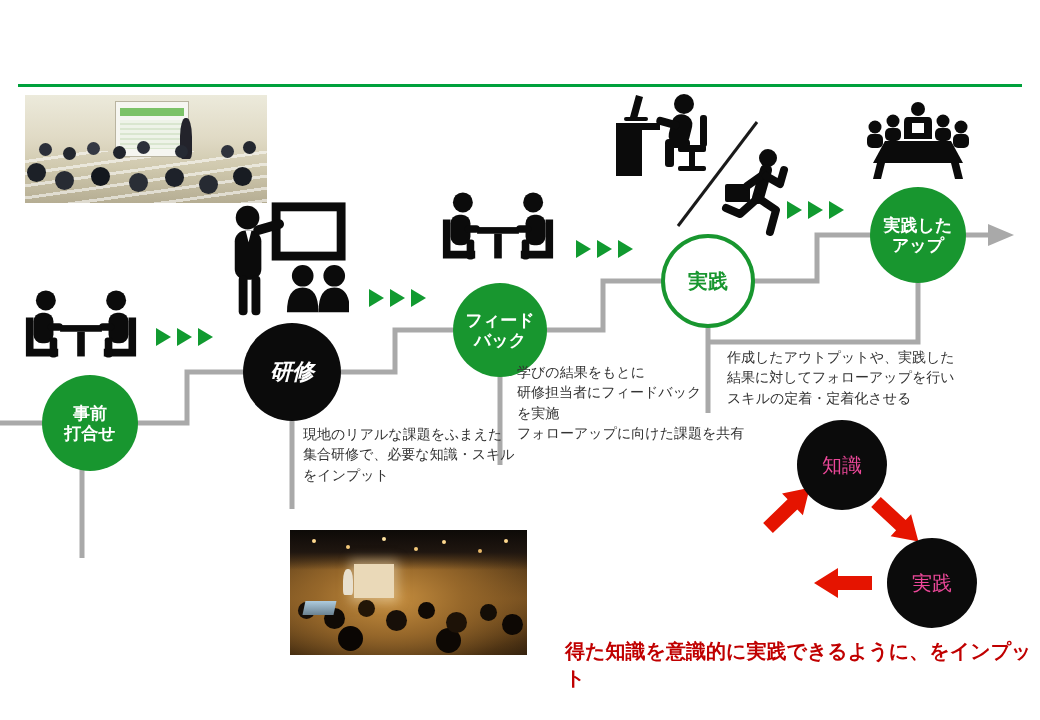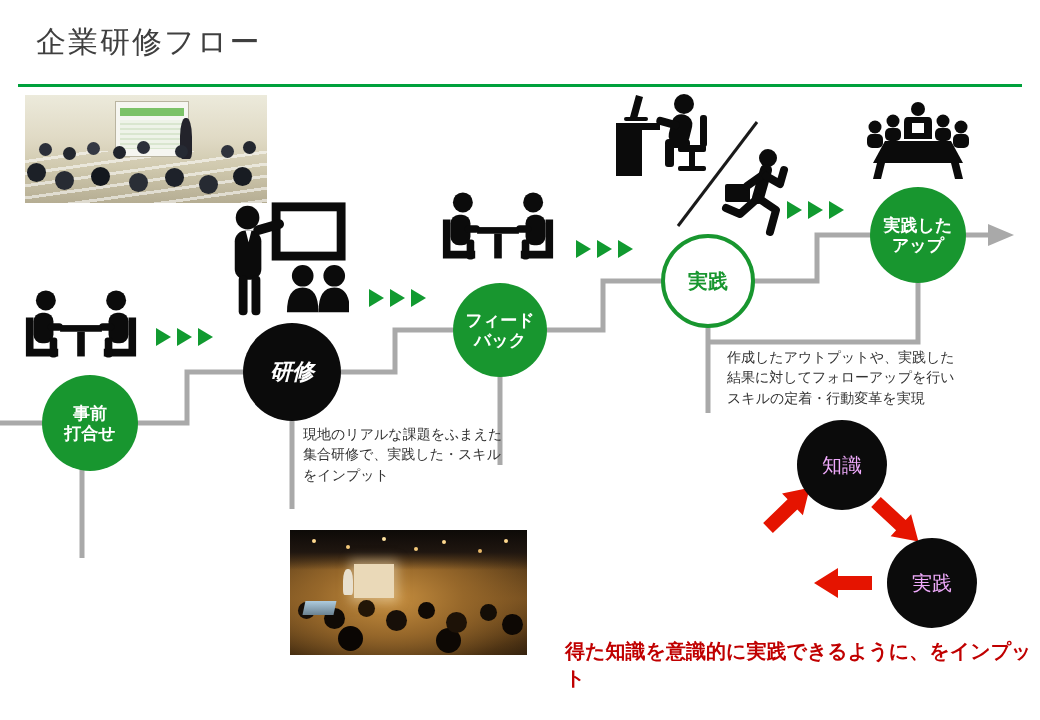--- a/index.html
+++ b/index.html
@@ -86,33 +86,32 @@
 
   
   .desc{position:absolute;color:#333;font-size:14px;line-height:1.45;white-space:pre-line;z-index:5;}
   #desc1{left:97px;top:470px;}
   #desc2{left:303px;top:424px;}
   #desc3{left:517px;top:362px;}
   #desc4{left:727px;top:347px;}
 
   
   .cycle-node{position:absolute;width:90px;height:90px;border-radius:50%;background:var(--black-circle,#0B0B0B);
-    color:#f0abfc;display:flex;align-items:center;justify-content:center;text-align:left;
+    color:#ec4899;display:flex;align-items:center;justify-content:center;text-align:left;
     white-space:pre-line;line-height:1.25;z-index:4;}
   #cnode-knowledge{left:797px;top:420px;font-size:20px;}
   #cnode-practice{left:887px;top:538px;font-size:20px;}
   #cnode-awareness{left:710px;top:538px;font-size:18px;}
   .caption{position:absolute;left:565px;top:638px;font-size:20px;font-weight:bold;color:var(--red-text,#C00000);z-index:5;}
 </style>
 </head>
 <body>
 
 <div class="slide">
 
-  <div class="title">企業研修フロー</div>
   <div class="title-underline"></div>
 
   <div class="photo" id="photo-classroom">
     <div class="pc-desks"></div>
     <div class="pc-screen"></div>
     <div class="pc-presenter"></div>
     <div class="pc-heads" id="pc-far"></div>
     <div class="pc-heads" id="pc-near"></div>
   </div>
 
@@ -258,23 +257,27 @@
   <div class="step-circle" id="step1">事前
 打合せ</div>
   <div class="step-circle" id="step2">研修</div>
   <div class="step-circle" id="step3">フィード
 バック</div>
   <div class="step-circle" id="step4">実践</div>
   <div class="step-circle" id="step5">実践した
 アップ</div>
 
   <div class="desc" id="desc2">現地のリアルな課題をふまえた
-集合研修で、実践した・スキル
+集合研修で、必要な知識・スキル
 をインプット</div>
+  <div class="desc" id="desc3">学びの結果をもとに
+研修担当者にフィードバック
+を実施
+フォローアップに向けた課題を共有</div>
   <div class="desc" id="desc4">作成したアウトプットや、実践した
 結果に対してフォローアップを行い
-スキルの定着・行動変革を実現</div>
+スキルの定着・定着化させる</div>
 
   <div class="cycle-node" id="cnode-knowledge">知識</div>
   <div class="cycle-node" id="cnode-practice">実践</div>
   <div class="caption">得た知識を意識的に実践できるように、をインプット</div>
 
 </div>
 
 </body></html>

